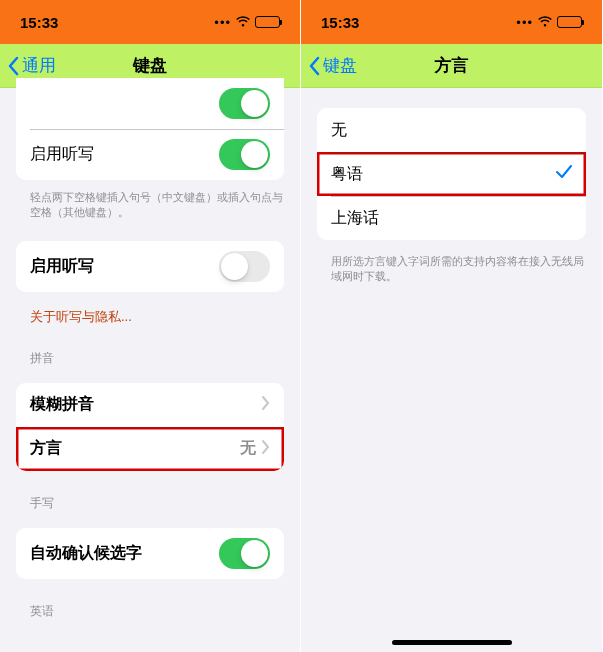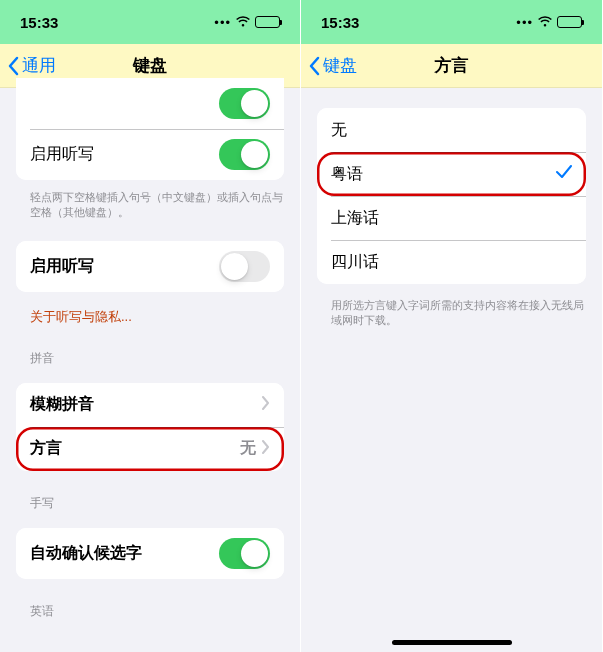--- a/index.html
+++ b/index.html
@@ -1,29 +1,29 @@
 <!DOCTYPE html>
 <html><head>
   <meta charset="utf-8">
   <style>
     * { margin: 0; padding: 0; box-sizing: border-box; }
     body { display: flex; background: #fff; font-family: -apple-system, "SF Pro Text", "Helvetica Neue", Arial, sans-serif; }
     .phone { width: 301px; background: #f2f2f7; display: flex; flex-direction: column; position: relative; }
     .left-phone { border-right: 1px solid #fff; }
 
-    .status-bar { height: 44px; background: #86efac; display: flex; align-items: center; padding: 0 20px; justify-content: space-between; position: relative; }
+    .status-bar { height: 44px; background: #f97316; display: flex; align-items: center; padding: 0 20px; justify-content: space-between; position: relative; }
     .status-time { font-weight: 600; font-size: 15px; color: #000; }
     .status-icons { display: flex; align-items: center; gap: 4px; }
     .dots { font-size: 13px; letter-spacing: 1px; color: #000; }
     .wifi-icon svg { display: block; }
     .battery { width: 25px; height: 12px; border: 1px solid #000; border-radius: 3px; position: relative; }
     .battery::after { content: ""; position: absolute; right: -3px; top: 3px; width: 2px; height: 5px; background: #000; border-radius: 0 1px 1px 0; }
     .battery-fill { width: 80%; height: 100%; background: #000; border-radius: 1px; }
 
-    .nav-bar { height: 44px; background: #fef9c3; display: flex; align-items: center; position: relative; padding: 0 8px; border-bottom: 0.5px solid rgba(0,0,0,0.08); }
+    .nav-bar { height: 44px; background: #bef264; display: flex; align-items: center; position: relative; padding: 0 8px; border-bottom: 0.5px solid rgba(0,0,0,0.08); }
     .nav-back { display: flex; align-items: center; color: #007aff; font-size: 17px; cursor: pointer; }
     .nav-back svg { margin-right: 2px; }
     .nav-title { position: absolute; left: 50%; transform: translateX(-50%); font-size: 17px; font-weight: 600; color: #000; }
 
     .content { flex: 1; overflow: hidden; }
     .left-content { margin-top: -10px; }
     .section { background: #fff; border-radius: 10px; margin: 0 0 8px 0; overflow: hidden; }
     .section-inset { margin: 10px 16px 10px 16px; font-weight: bold; }
 
     .row { display: flex; align-items: center; padding: 10px 14px; min-height: 44px; background: #fff; position: relative; }
@@ -37,21 +37,21 @@
     .toggle-on { background: #34c759; }
     .toggle-off { background: #e9e9ea; }
     .toggle-knob { position: absolute; width: 27px; height: 27px; background: #fff; border-radius: 50%; top: 2px; box-shadow: 0 1px 2px rgba(0,0,0,0.15), 0 3px 6px rgba(0,0,0,0.1); }
     .toggle-on .toggle-knob { right: 2px; }
     .toggle-off .toggle-knob { left: 2px; }
 
     .footnote { font-size: 11px; color: #8e8e93; padding: 6px 16px 10px 30px; line-height: 1.4; }
     .link-note { font-size: 13px; color: #c2410c; padding: 6px 16px 10px 30px; }
     .group-header { font-size: 12px; color: #8e8e93; padding: 14px 16px 6px 30px; }
 
-    .highlight-red { box-shadow: inset 0 0 0 2.5px #d40000; border-radius: 17px; }
+    .highlight-red { box-shadow: inset 0 0 0 2.5px #d40000; }
 
     .home-indicator { position: absolute; bottom: 7px; left: 50%; transform: translateX(-50%); width: 120px; height: 5px; background: #000; border-radius: 3px; }
   </style>
 </head>
 <body>
 
 <div class="phone left-phone">
   <div class="status-bar">
     <span class="status-time">15:33</span>
     <span class="status-icons">
@@ -167,20 +167,17 @@
       </div>
       <div class="row highlight-red">
         <span class="row-label">粤语</span>
         <span class="check"><svg width="16" height="14" viewBox="0 0 16 14">
               <path d="M1 7l5 5L15 1" stroke-width="2" fill="none" stroke-linecap="round" stroke-linejoin="round"></path>
             </svg></span>
       </div>
       <div class="row">
         <span class="row-label">上海话</span>
       </div>
-      <div class="row">
-        <span class="row-label">四川话</span>
-      </div>
     </div>
     <div class="footnote">用所选方言键入字词所需的支持内容将在接入无线局域网时下载。</div>
   </div>
   <div class="home-indicator"></div>
 </div>
 
 </body></html>

